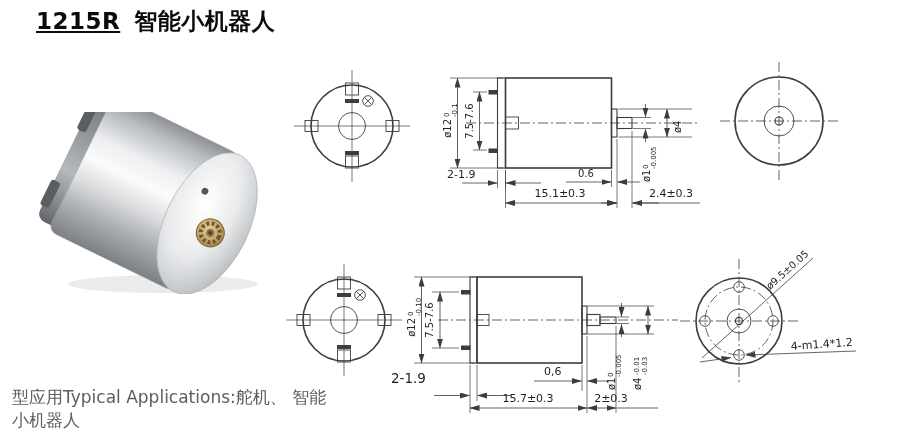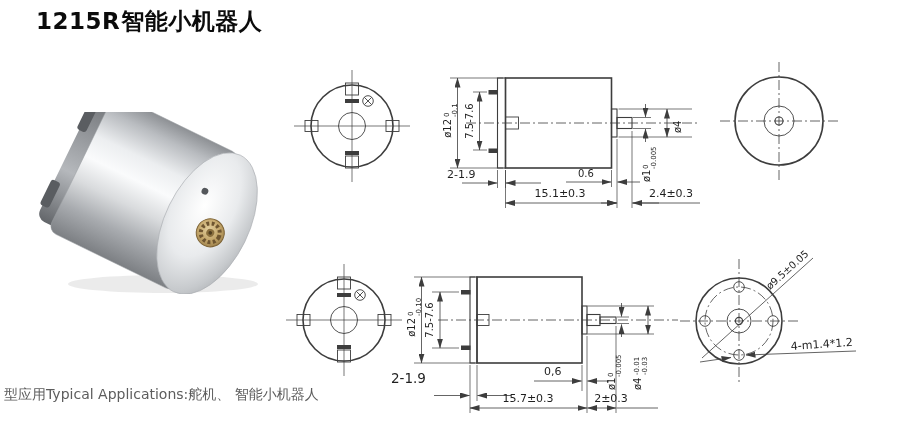--- a/index.html
+++ b/index.html
@@ -4,22 +4,22 @@
 <style>
   :root{
     --line:#3d3d3d; --dim-text:#1f1f1f; --title-text:#0b0b0b;
     --caption-text:#5d5d5d; --bg:#ffffff;
   }
   html,body{margin:0;padding:0;background:#e8e8e8;}
   .page{position:relative;width:906px;height:441px;background:var(--bg);
         overflow:hidden;font-family:"DejaVu Sans","Liberation Sans",sans-serif;}
   .title{position:absolute;left:36px;top:6px;margin:0;font-size:23px;font-weight:bold;
          color:var(--title-text);letter-spacing:0.5px;}
-  .title .model{margin-right:1px;}
-  .caption{position:absolute;left:4px;top:386px;width:320px;font-size:14px;
+  .title .model{margin-right:14px;text-decoration:underline;}
+  .caption{position:absolute;left:12px;top:386px;width:320px;font-size:17px;
            color:var(--caption-text);}
   svg.drawing{position:absolute;left:0;top:0;}
   svg.photo{position:absolute;left:38px;top:112px;}
   
   .bold{fill:none;stroke:var(--line);stroke-width:1.6;}
   .med{fill:none;stroke:var(--line);stroke-width:1.1;}
   .thin{fill:none;stroke:var(--line);stroke-width:0.9;}
   .xl{fill:none;stroke:var(--line);stroke-width:0.7;}
   .dl{fill:none;stroke:var(--line);stroke-width:0.8;}
   .cl{fill:none;stroke:var(--line);stroke-width:0.8;stroke-dasharray:10 3 2 3;}

